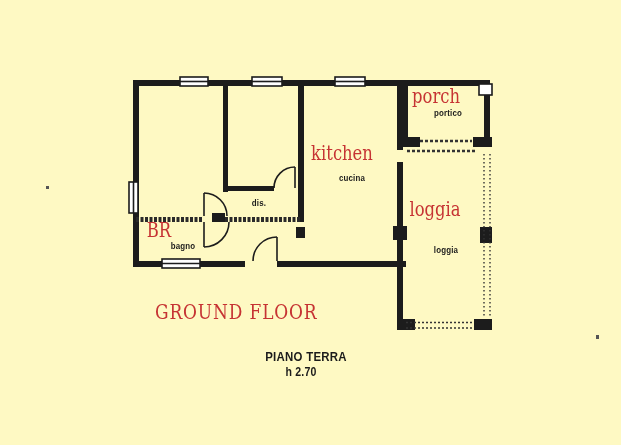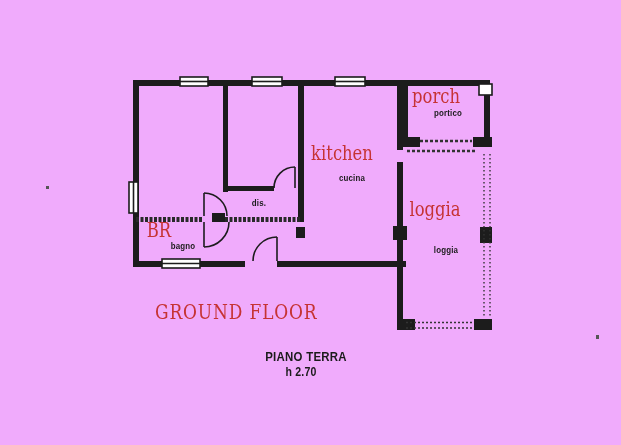--- a/index.html
+++ b/index.html
@@ -1,16 +1,16 @@
 <!DOCTYPE html>
 <html><head>
 <meta charset="utf-8">
 <style>
   html,body{margin:0;padding:0;background:#ffffff;}
-  .page{position:relative;width:621px;height:445px;background:#f0abfc;overflow:hidden;
+  .page{position:relative;width:621px;height:445px;background:#fef9c3;overflow:hidden;
         font-family:"Liberation Sans",sans-serif;}
   svg.plan{position:absolute;left:0;top:0;}
   .lbl{position:absolute;white-space:nowrap;line-height:1;}
   .red{font-family:"DejaVu Serif",serif;color:#c63333;font-size:20px;
        transform:translate(-50%,-50%) scaleX(0.82);}
   .blk{font-family:"Liberation Sans",sans-serif;font-weight:700;color:#1b1b1b;font-size:9px;
        transform:translate(-50%,-50%) scaleX(0.88);letter-spacing:0.2px;}
   
   .porch-en   {left:436px;top:96px;}
   .porch-it   {left:448px;top:113px;}

